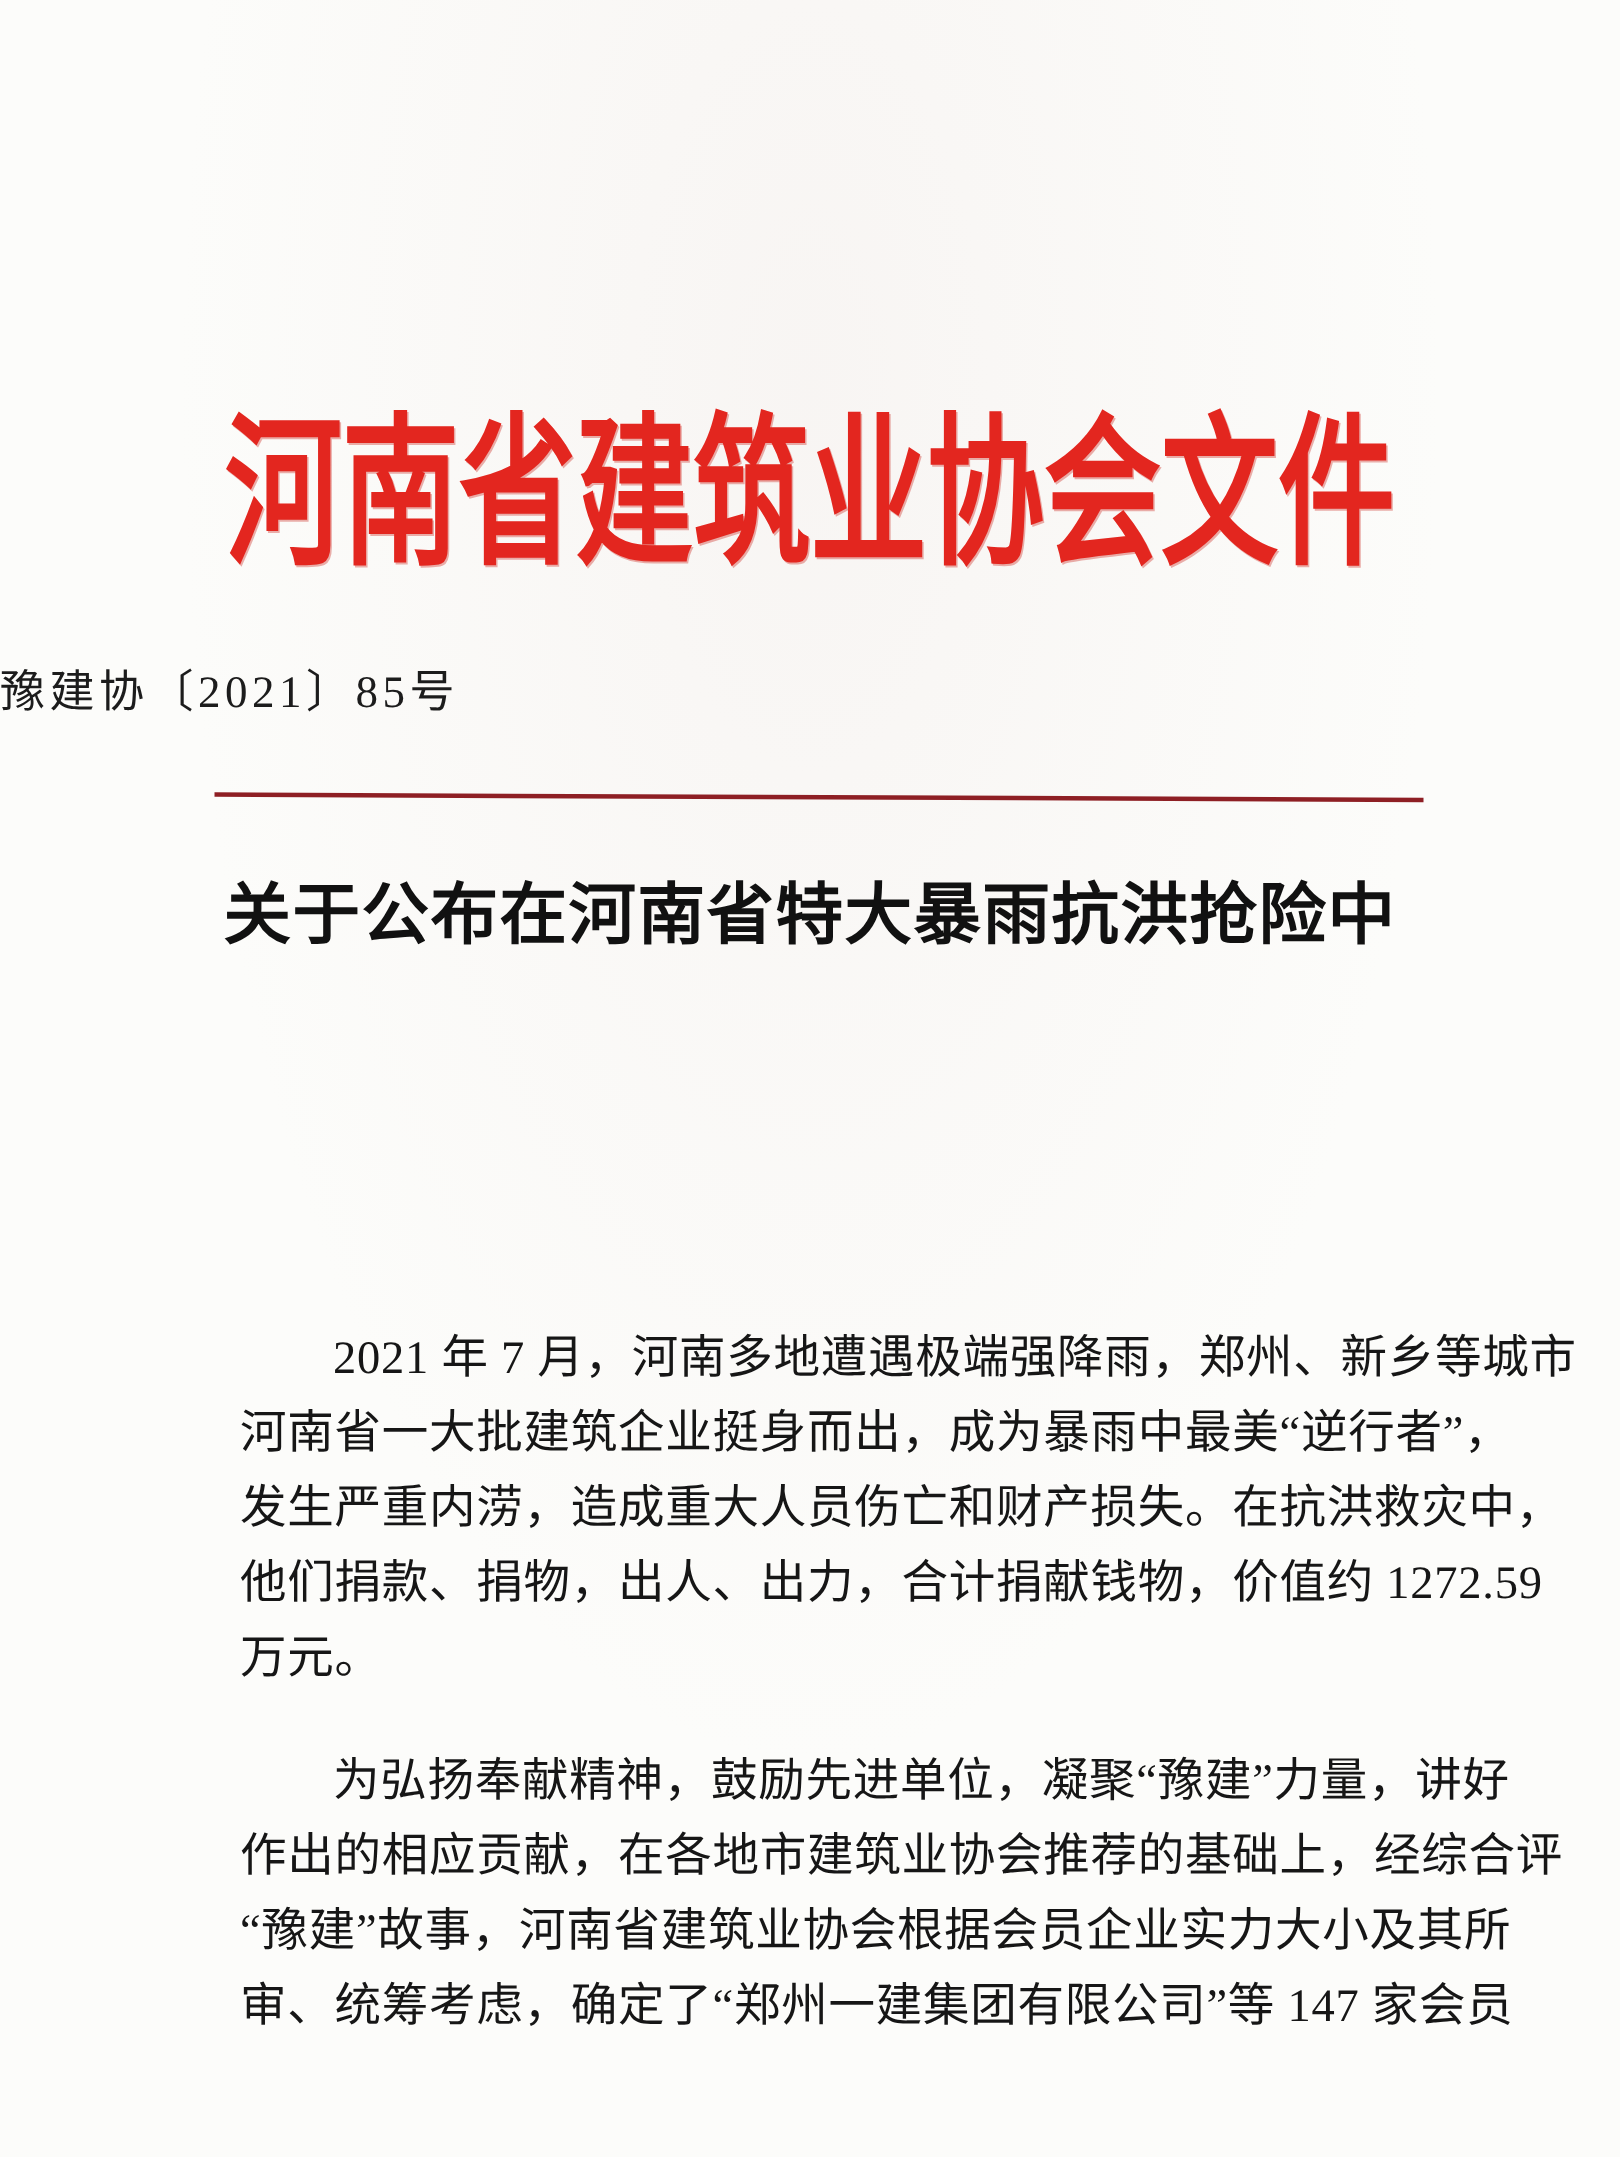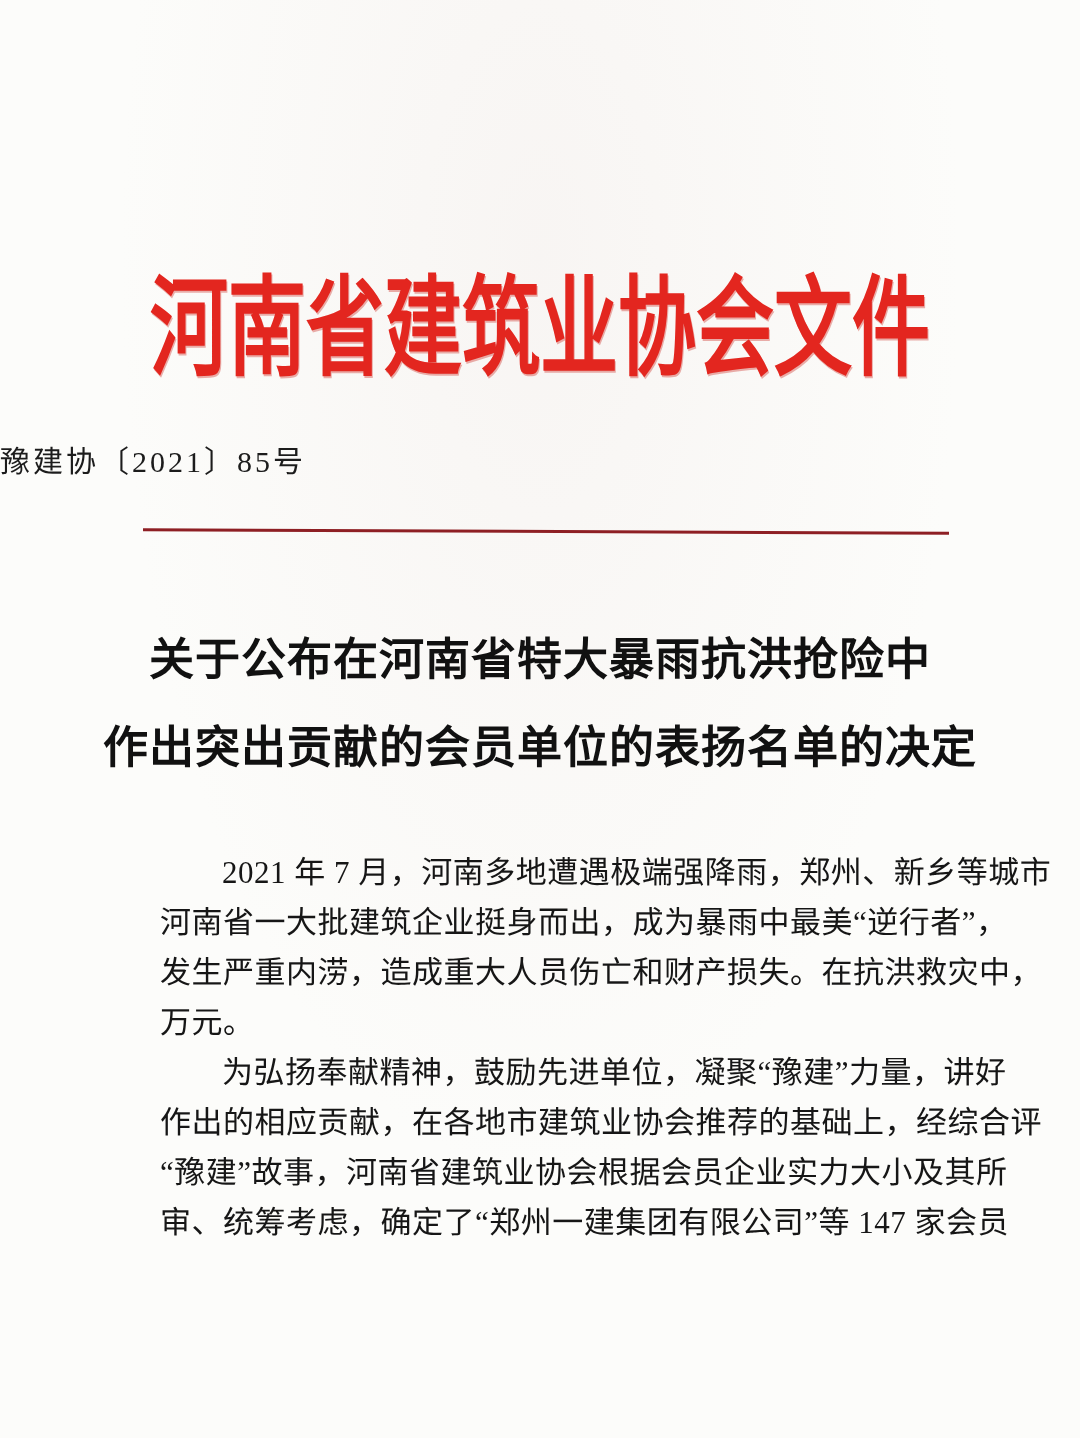--- a/index.html
+++ b/index.html
@@ -58,21 +58,21 @@
     top: 530px;
     left: 143px;
     width: 806px;
     height: 3px;
     background: var(--divider-red);
     transform: rotate(0.25deg);
   }
   
   .doc-title {
     position: absolute;
-    top: 616px;
+    top: 566px;
     left: 0;
     width: 100%;
     text-align: center;
     color: #111111;
     font-weight: 700;
     font-size: 45px;
     line-height: 88px;
     letter-spacing: 1px;
     white-space: nowrap;
   }
@@ -86,48 +86,48 @@
     color: #161616;
   }
   .body-text .line {
     line-height: 50px;
     height: 50px;
     text-align: justify;
     text-align-last: justify;
     white-space: nowrap;
     letter-spacing: 0.5px;
   }
-  .body-text .line.indent { padding-left: 62px; }
+  .body-text .line.indent { padding-left: 62px; margin-top: 32px; }
   .body-text .line.short {
     text-align-last: left;
     white-space: normal;
   }
 </style>
 </head>
 <body>
 
 <div class="page">
 
   <div class="org-title">河南省建筑业协会文件</div>
 
   <div class="doc-number">豫建协〔2021〕85号</div>
 
   <div class="divider"></div>
 
   <div class="doc-title">
     <div>关于公布在河南省特大暴雨抗洪抢险中</div>
-    <div>作出突出贡献的会员单位的表扬名单的决定</div>
   </div>
 
   <div class="body-text">
 
     <div>
       <div class="line indent">2021 年 7 月，河南多地遭遇极端强降雨，郑州、新乡等城市</div>
       <div class="line">河南省一大批建筑企业挺身而出，成为暴雨中最美“逆行者”，</div>
       <div class="line">发生严重内涝，造成重大人员伤亡和财产损失。在抗洪救灾中，</div>
+      <div class="line">他们捐款、捐物，出人、出力，合计捐献钱物，价值约 1272.59</div>
       <div class="line short">万元。</div>
     </div>
 
     <div>
       <div class="line indent">为弘扬奉献精神，鼓励先进单位，凝聚“豫建”力量，讲好</div>
       <div class="line">作出的相应贡献，在各地市建筑业协会推荐的基础上，经综合评</div>
       <div class="line">“豫建”故事，河南省建筑业协会根据会员企业实力大小及其所</div>
       <div class="line">审、统筹考虑，确定了“郑州一建集团有限公司”等 147 家会员</div>
     </div>
 

